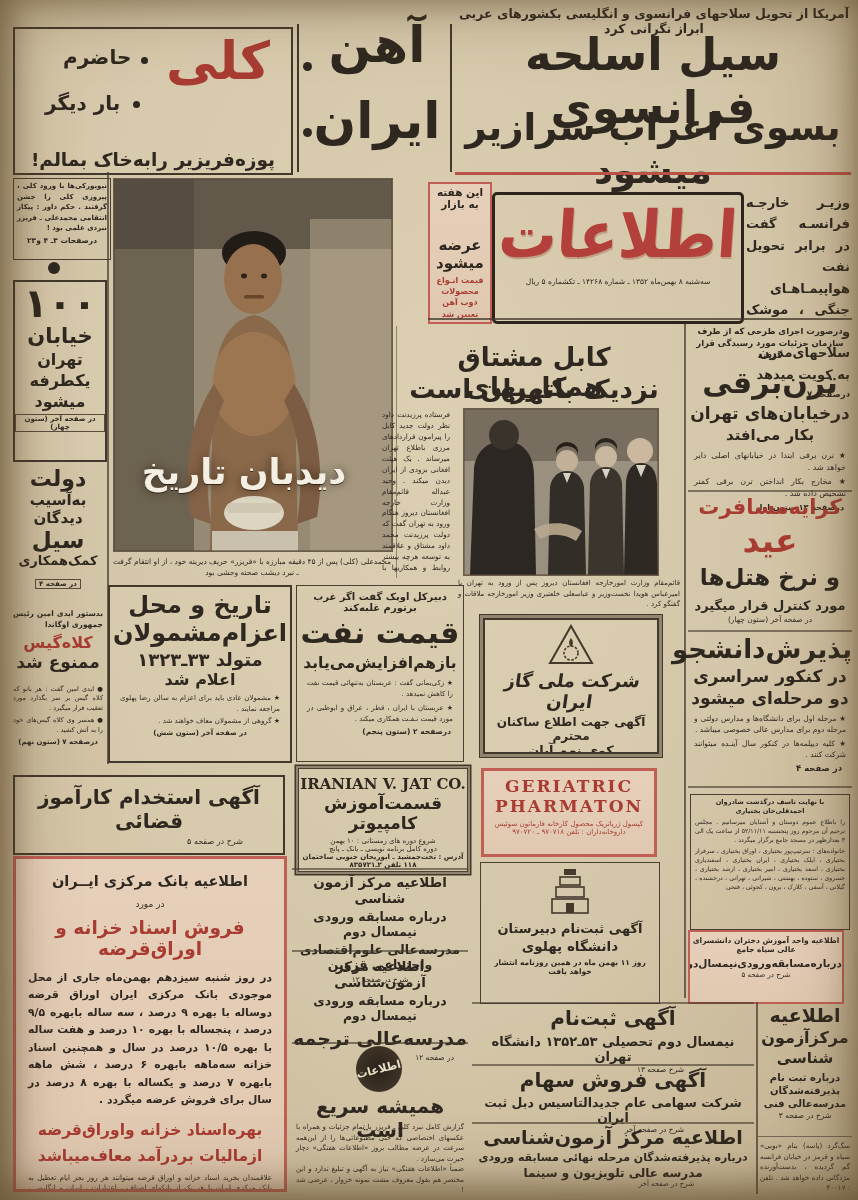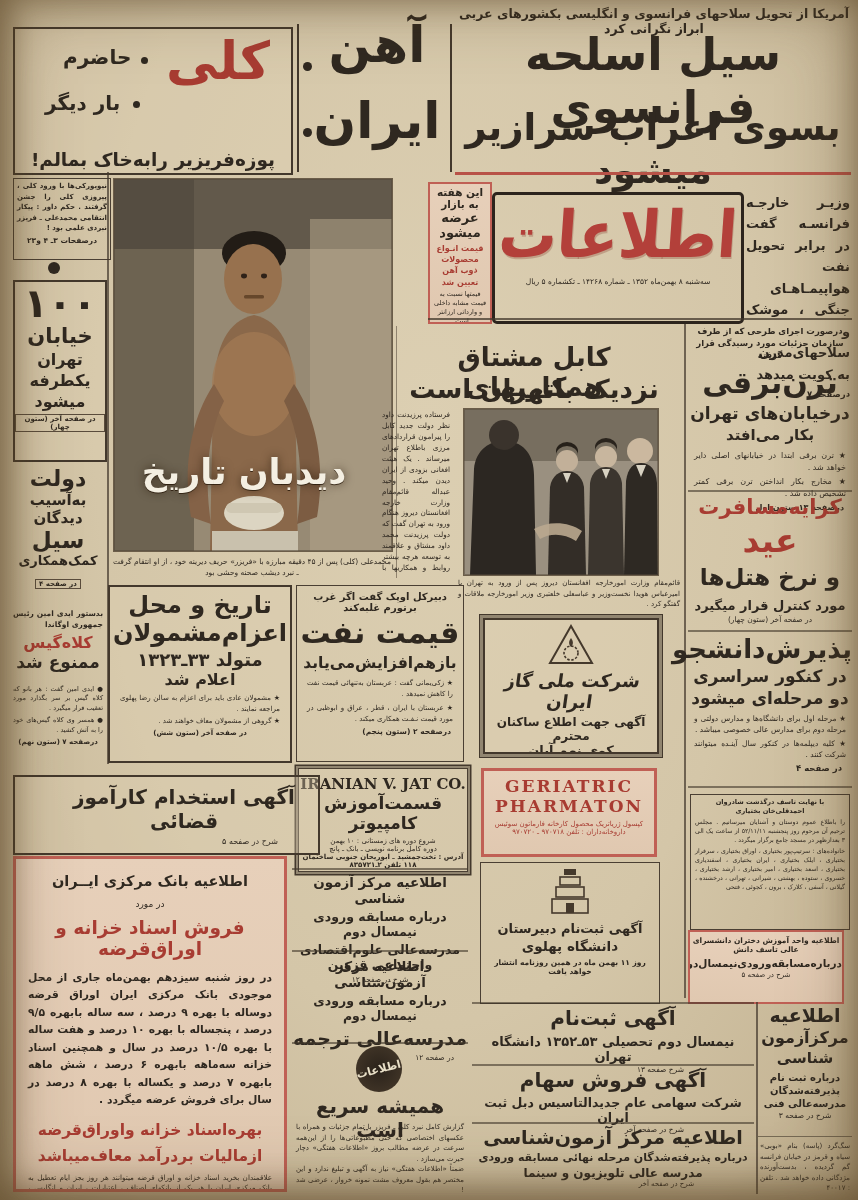--- a/index.html
+++ b/index.html
@@ -53,21 +53,21 @@
 
   <div class="s bx1" style="left:13px;top:178px;width:90px;height:76px;padding:2px 3px;">
     <div class="tiny j b">نیویورکی‌ها با ورود کلی ، پیروزی کلی را جشن گرفتند . حکم داور : پیکار انتقامی محمدعلی ـ فریزر نبردی علمی بود !</div>
     <div class="c b" style="font-size:7.5px;margin-top:2px;">درصفحات ۳ـ ۴ و۲۳</div>
   </div>
   <div class="s dot" style="left:48px;top:262px;width:12px;height:12px;"></div>
 
   <div class="s rbx" style="left:428px;top:182px;width:56px;height:134px;border-width:2px;padding:2px 2px;">
     <div class="c b" style="font-size:10.5px;">این هفته</div>
     <div class="c b" style="font-size:10.5px;">به بازار</div>
-    <div class="c b" style="font-size:13px;">عرضه میشود</div>
+    <div class="c b" style="font-size:15px;margin-top:26px;">عرضه میشود</div>
     <div class="c b red" style="font-size:8px;margin-top:3px;line-height:1.4;">قیمت انـواع محصولات ذوب آهن تعیین شد</div>
     <div class="c" style="font-size:6.5px;margin-top:2px;line-height:1.4;">قیمتها نسبت به قیمت مشابه داخلی و وارداتی ارزانتر است .</div>
     <div class="c b" style="font-size:7px;margin-top:2px;">در صفحه ۵</div>
   </div>
 
   <div class="s" style="left:492px;top:192px;width:246px;height:126px;border:3.5px solid #2c241d;border-radius:5px;">
     <div class="c b mast" style="font-size:58px;margin-top:6px;">اطلاعات</div>
     <div class="c" style="font-size:7.5px;margin-top:8px;">سه‌شنبه ۸ بهمن‌ماه ۱۳۵۲ ـ شماره ۱۴۲۶۸ ـ تکشماره ۵ ریال</div>
   </div>
 
@@ -227,21 +227,21 @@
   </div>
 
   <div class="s bx1" style="left:298px;top:768px;width:168px;height:96px;box-shadow:0 0 0 2px rgba(224,210,180,.5),0 0 0 3.5px #43382c;padding-top:6px;">
     <div class="c b serif" style="font-size:15px;direction:ltr;">IRANIAN V. JAT CO.</div>
     <div class="c b" style="font-size:17px;">قسمت‌آموزش کامپیوتر</div>
     <div class="c" style="font-size:7px;margin-top:4px;">شروع دوره های زمستانی : ۱۰ بهمن</div>
     <div class="c" style="font-size:7px;">دوره کامل برنامه نویسی ـ بانک ـ پانچ</div>
     <div class="c b" style="font-size:7px;">آدرس : تخت‌جمشید ـ ابوریحان جنوبی ساختمان ۱۱۸ تلفن ۲ـ۸۳۵۷۲۱</div>
   </div>
 
-  <div class="s bx" style="left:13px;top:775px;width:268px;height:68px;padding-top:8px;padding-left:35px;">
+  <div class="s bx" style="left:13px;top:775px;width:268px;height:68px;padding-top:8px;">
     <div class="c b" style="font-size:20px;">آگهی استخدام کارآموز قضائی</div>
     <div style="font-size:8px;margin:4px 40px 0;">شرح در صفحه ۵</div>
   </div>
 
   <div class="s rbx" style="left:13px;top:856px;width:268px;height:330px;">
     <div class="c b" style="font-size:14.5px;margin-top:14px;">اطلاعیه بانک مرکزی ایــران</div>
     <div class="c" style="font-size:9px;margin-top:10px;">در مورد</div>
     <div class="c b red" style="font-size:18.5px;margin-top:8px;">فروش اسناد خزانه و اوراق‌قرضه</div>
     <div class="j b" style="font-size:10.8px;line-height:1.62;margin:10px 12px 0;">در روز شنبه سیزدهم بهمن‌ماه جاری از محل موجودی بانک مرکزی ایران اوراق قرضه دوساله با بهره ۹ درصد ، سه ساله بابهره ۹/۵ درصد ، پنجساله با بهره ۱۰ درصد و هفت ساله با بهره ۱۰/۵ درصد در سال و همچنین اسناد خزانه سه‌ماهه بابهره ۶ درصد ، شش ماهه بابهره ۷ درصد و یکساله با بهره ۸ درصد در سال برای فروش عرضه میگردد .</div>
     <div class="c b red" style="font-size:15.5px;margin-top:12px;">بهره‌اسناد خزانه واوراق‌قرضه</div>
@@ -250,21 +250,21 @@
   </div>
 
   <div class="s bx1" style="left:690px;top:794px;width:150px;height:128px;padding:3px 4px;">
     <div class="c b" style="font-size:6.6px;line-height:1.4;">با نهایت تاسف درگذشت شادروان احمدقلی‌خان بختیاری</div>
     <div class="j" style="font-size:6.2px;line-height:1.45;margin-top:2px;">را باطلاع عموم دوستان و آشنایان میرسانیم . مجلس ترحیم آن مرحوم روز پنجشنبه ۵۲/۱۱/۱۱ از ساعت یک الی ۳ بعدازظهر در مسجد جامع برگزار میگردد .</div>
     <div class="j" style="font-size:6.2px;line-height:1.45;margin-top:2px;">خانواده‌های : سرتیپ‌پور بختیاری ، اوراق بختیاری ، سرفراز بختیاری ، ایلک بختیاری ، ایران بختیاری ، اسفندیاری بختیاری ، اسعد بختیاری ، امیر بختیاری ، ارشد بختیاری ، خسروی ، ستوده ، بهشتی ، شیرانی ، تهرانی ، درخشنده ، گیلانی ، آسفی ، کلارک ، برون ، کجوئی ، فتحی</div>
   </div>
 
   <div class="s rbx" style="left:688px;top:930px;width:152px;height:66px;padding-top:4px;border-width:2.5px;">
     <div class="c b" style="font-size:7.5px;">اطلاعیه واحد آموزش دختران دانشسرای</div>
-    <div class="c b" style="font-size:7.5px;">عالی تاسف دانش</div>
+    <div class="c b" style="font-size:7.5px;">عالی سپاه جامع</div>
     <div class="c b" style="font-size:10.5px;margin-top:3px;">درباره‌مسابقه‌ورودی‌نیمسال‌دوم</div>
     <div class="c" style="font-size:7px;margin-top:2px;">شرح در صفحه ۵</div>
   </div>
 
   <div class="s rule" style="left:292px;top:868px;width:176px;height:1.5px;opacity:.6;"></div>
   <div class="s" style="left:292px;top:874px;width:176px;">
     <div class="c b" style="font-size:13.5px;">اطلاعیه مرکز آزمون شناسی</div>
     <div class="c b" style="font-size:12.5px;margin-top:3px;">درباره مسابقه ورودی نیمسال دوم</div>
     <div class="c b" style="font-size:12.5px;margin-top:3px;">مدرسه‌عالی علوم‌اقتصادی واجتماعی قزوین</div>
     <div class="c" style="font-size:7.5px;margin-top:3px;">شرح در صفحه ۱۲</div>

